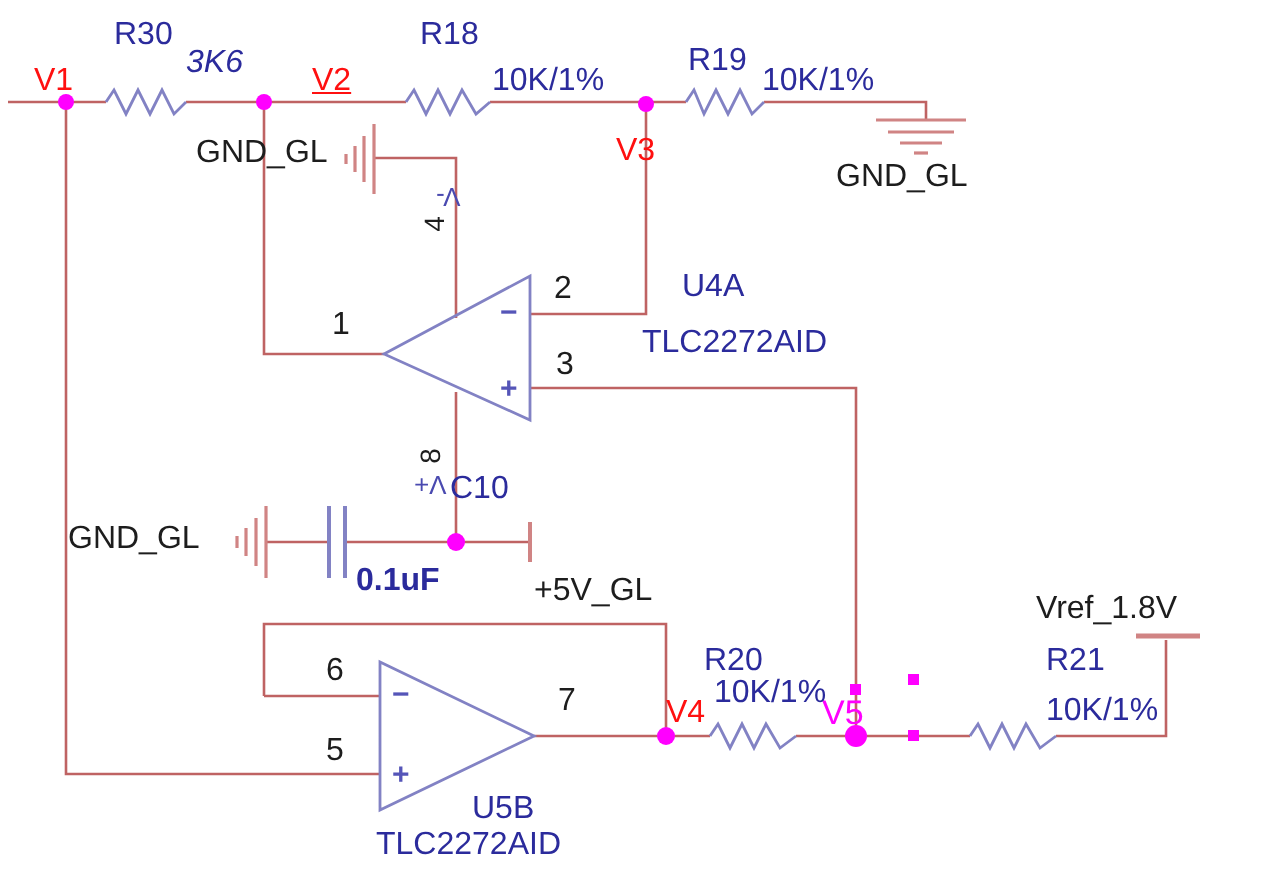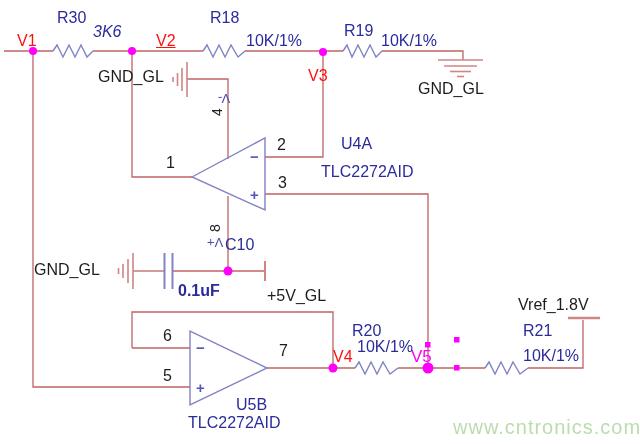--- a/index.html
+++ b/index.html
@@ -165,15 +165,14 @@
   <div class="lbl pwrname rot180" style="left:218px;top:92px;">V-</div>
   <div class="lbl pin rotccw" style="left:213px;top:105px;font-size:14px;">4</div>
   <div class="lbl pin rotccw" style="left:211px;top:221px;font-size:14px;">8</div>
   <div class="lbl pwrname rot180" style="left:207px;top:236px;">V+</div>
 
   <div class="lbl sign" style="left:250px;top:149px;">−</div>
   <div class="lbl sign" style="left:250px;top:187px;">+</div>
   <div class="lbl sign" style="left:196px;top:340px;">−</div>
   <div class="lbl sign" style="left:196px;top:380px;">+</div>
 
-  <div class="lbl wm" style="left:453px;top:417px;">www.cntronics.com</div>
 
 </div>
 
 </body></html>

